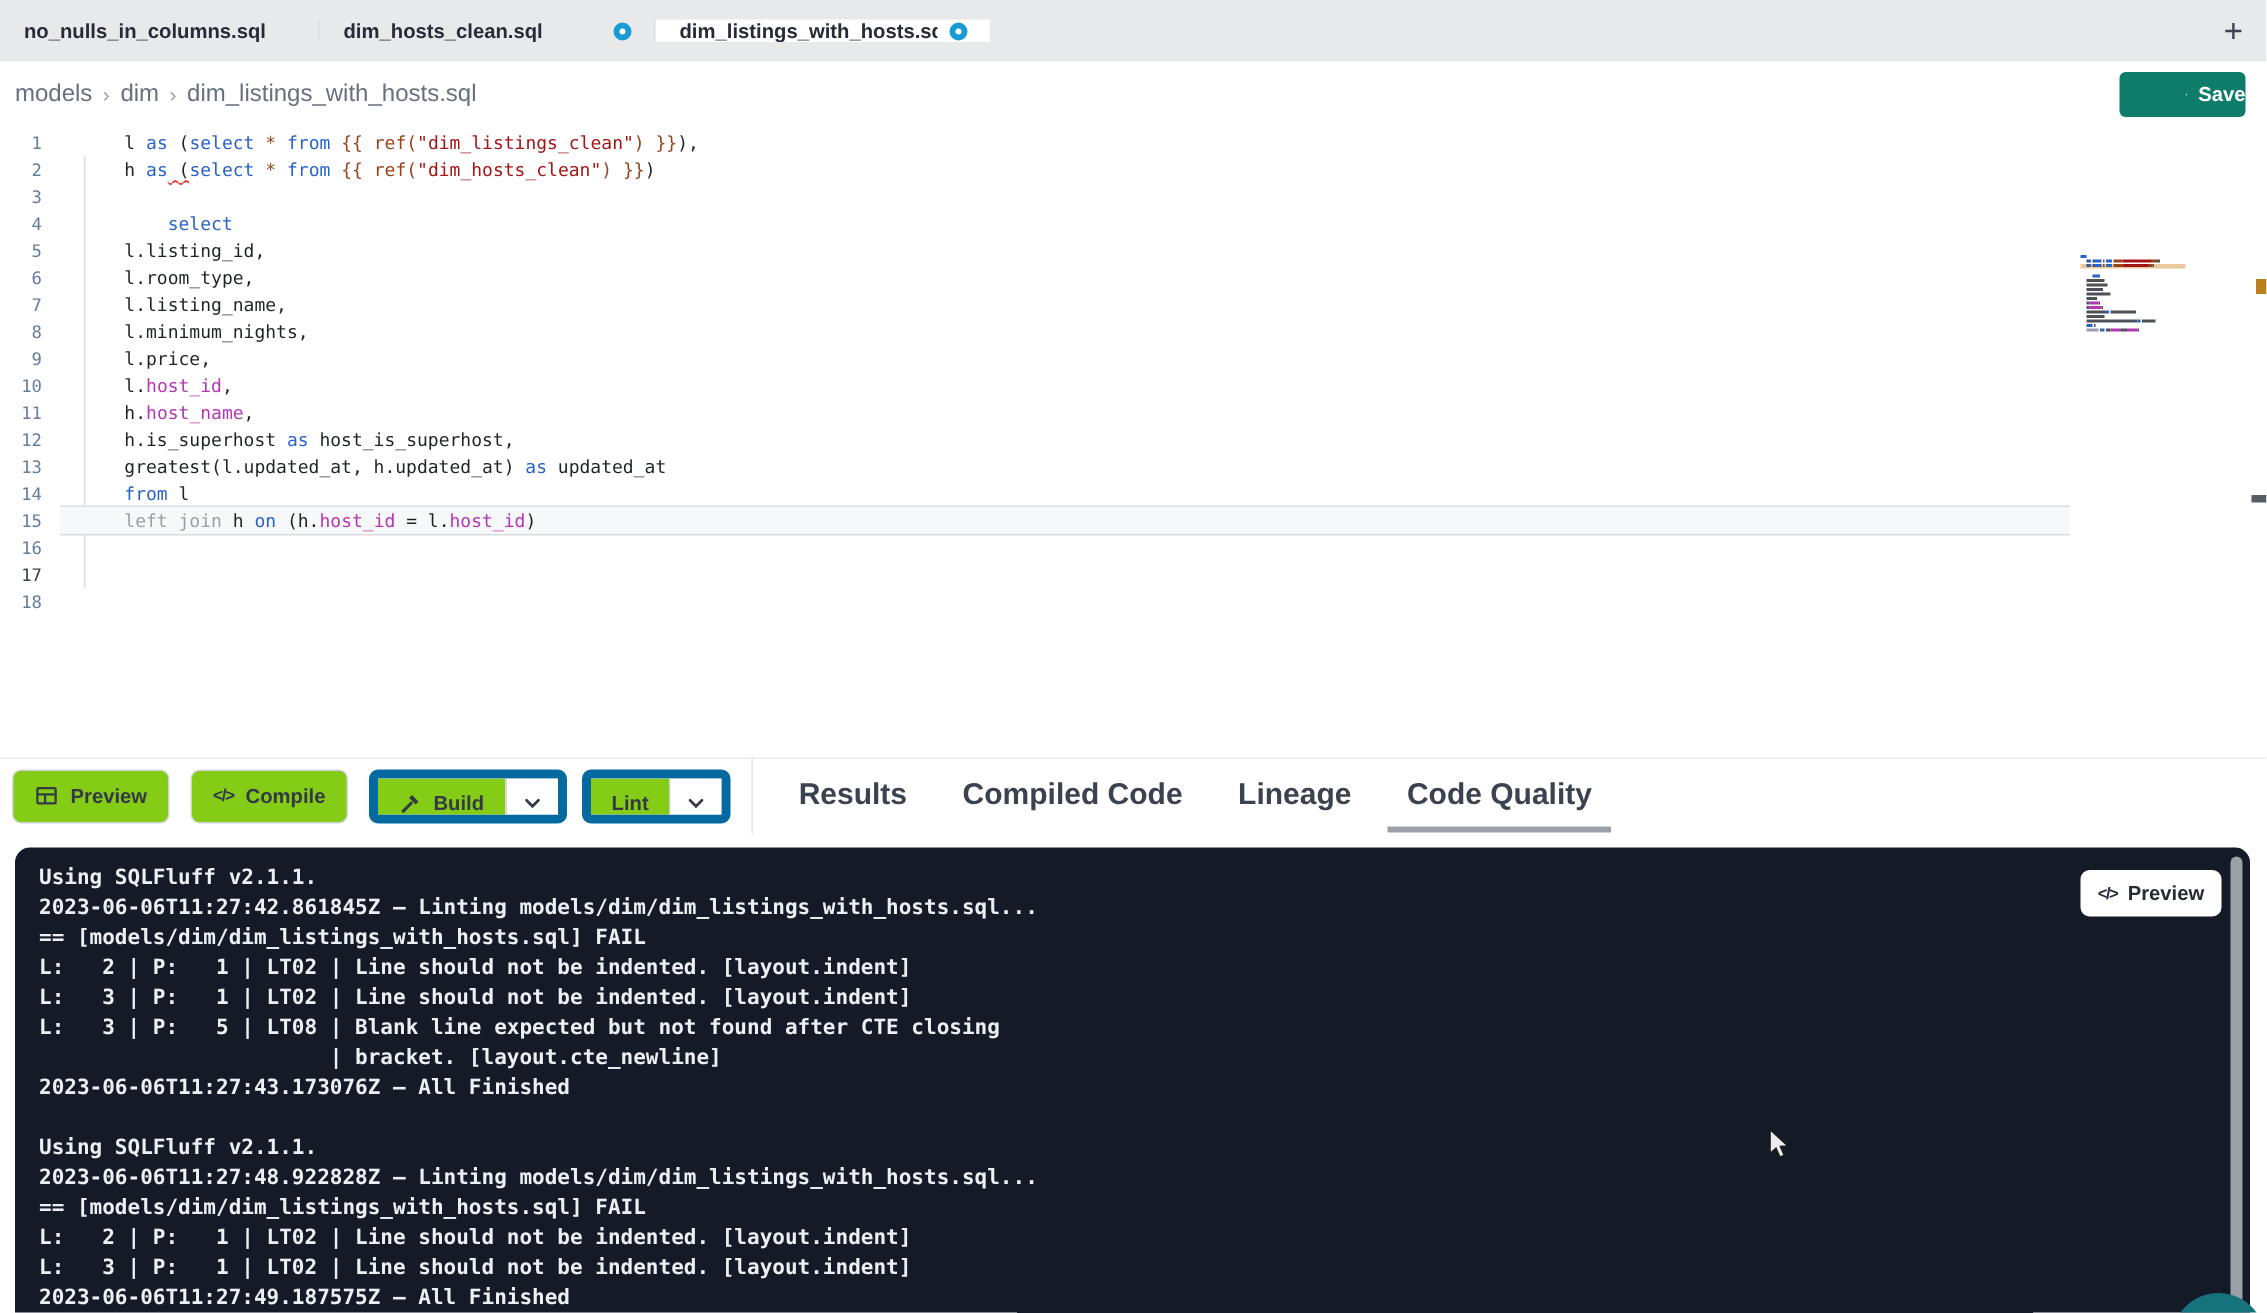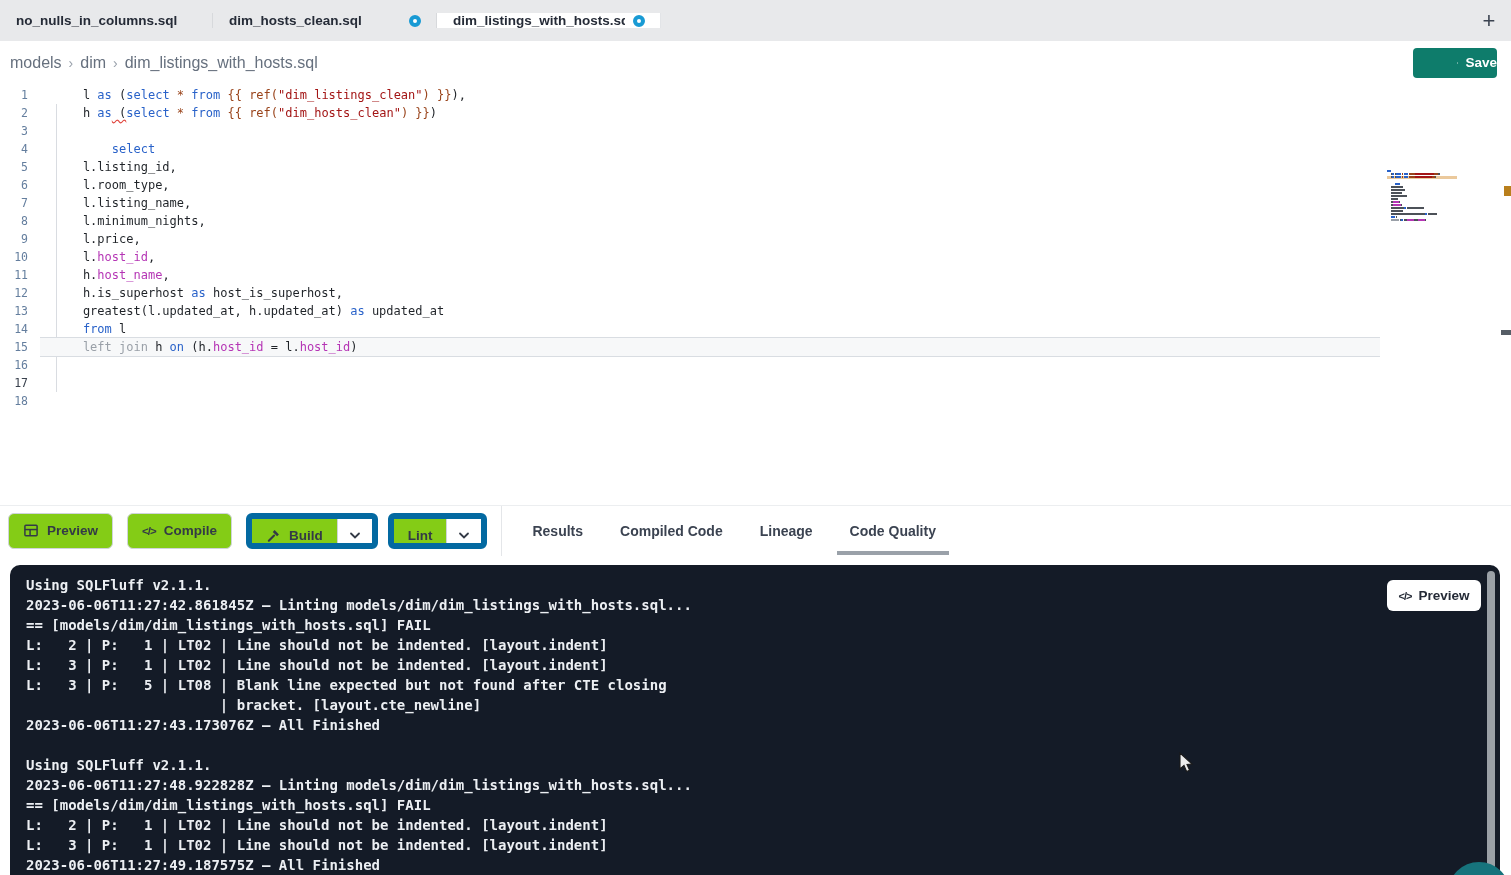--- a/index.html
+++ b/index.html
@@ -63,21 +63,21 @@
   .btn { height:36px; border:1px solid #cfd4da; background:#84cc16; border-radius:6px;
          display:flex; align-items:center; gap:8px; padding:0 14px; font-size:13.5px;
          font-weight:700; color:#333a46; cursor:pointer; font-family:"Liberation Sans",sans-serif; }
   .btn .glyph { font-weight:700; font-size:11.5px; letter-spacing:-1px; }
   .splitgroup { display:flex; height:36px; border:6px solid #0369a1; border-radius:6px; overflow:hidden; }
   .splitgroup .main { border:none; border-radius:0; height:34px; }
   .splitgroup .arrow { width:35px; height:34px; border:none; border-left:1px solid #cfd4da;
                        background:#fff; display:flex; align-items:center; justify-content:center; cursor:pointer; }
   .tb-sep { width:1px; height:50px; background:#e4e6e9; margin-left:14px; }
   .panel-tabs { display:flex; align-items:center; height:49px; margin-left:30px; gap:37px; }
-  .ptab { font-size:14px; font-weight:600; color:#3b4351; position:relative; height:49px;
+  .ptab { font-size:20px; font-weight:600; color:#3b4351; position:relative; height:49px;
           display:flex; align-items:center; cursor:pointer; }
   .ptab .under { position:absolute; left:-13px; right:-13px; bottom:0; height:4px; background:#9aa1a9; }
 
   
   .terminal { position:absolute; left:10px; top:565px; width:1490px; height:320px;
               background:#141b27; border-radius:10px; }
   .termlines { position:absolute; left:16px; top:10px; right:40px;
                font-family:"DejaVu Sans Mono", monospace; font-size:14px; font-weight:700;
                line-height:20px; color:#eceff3; }
   .tl { height:20px; white-space:pre; }

